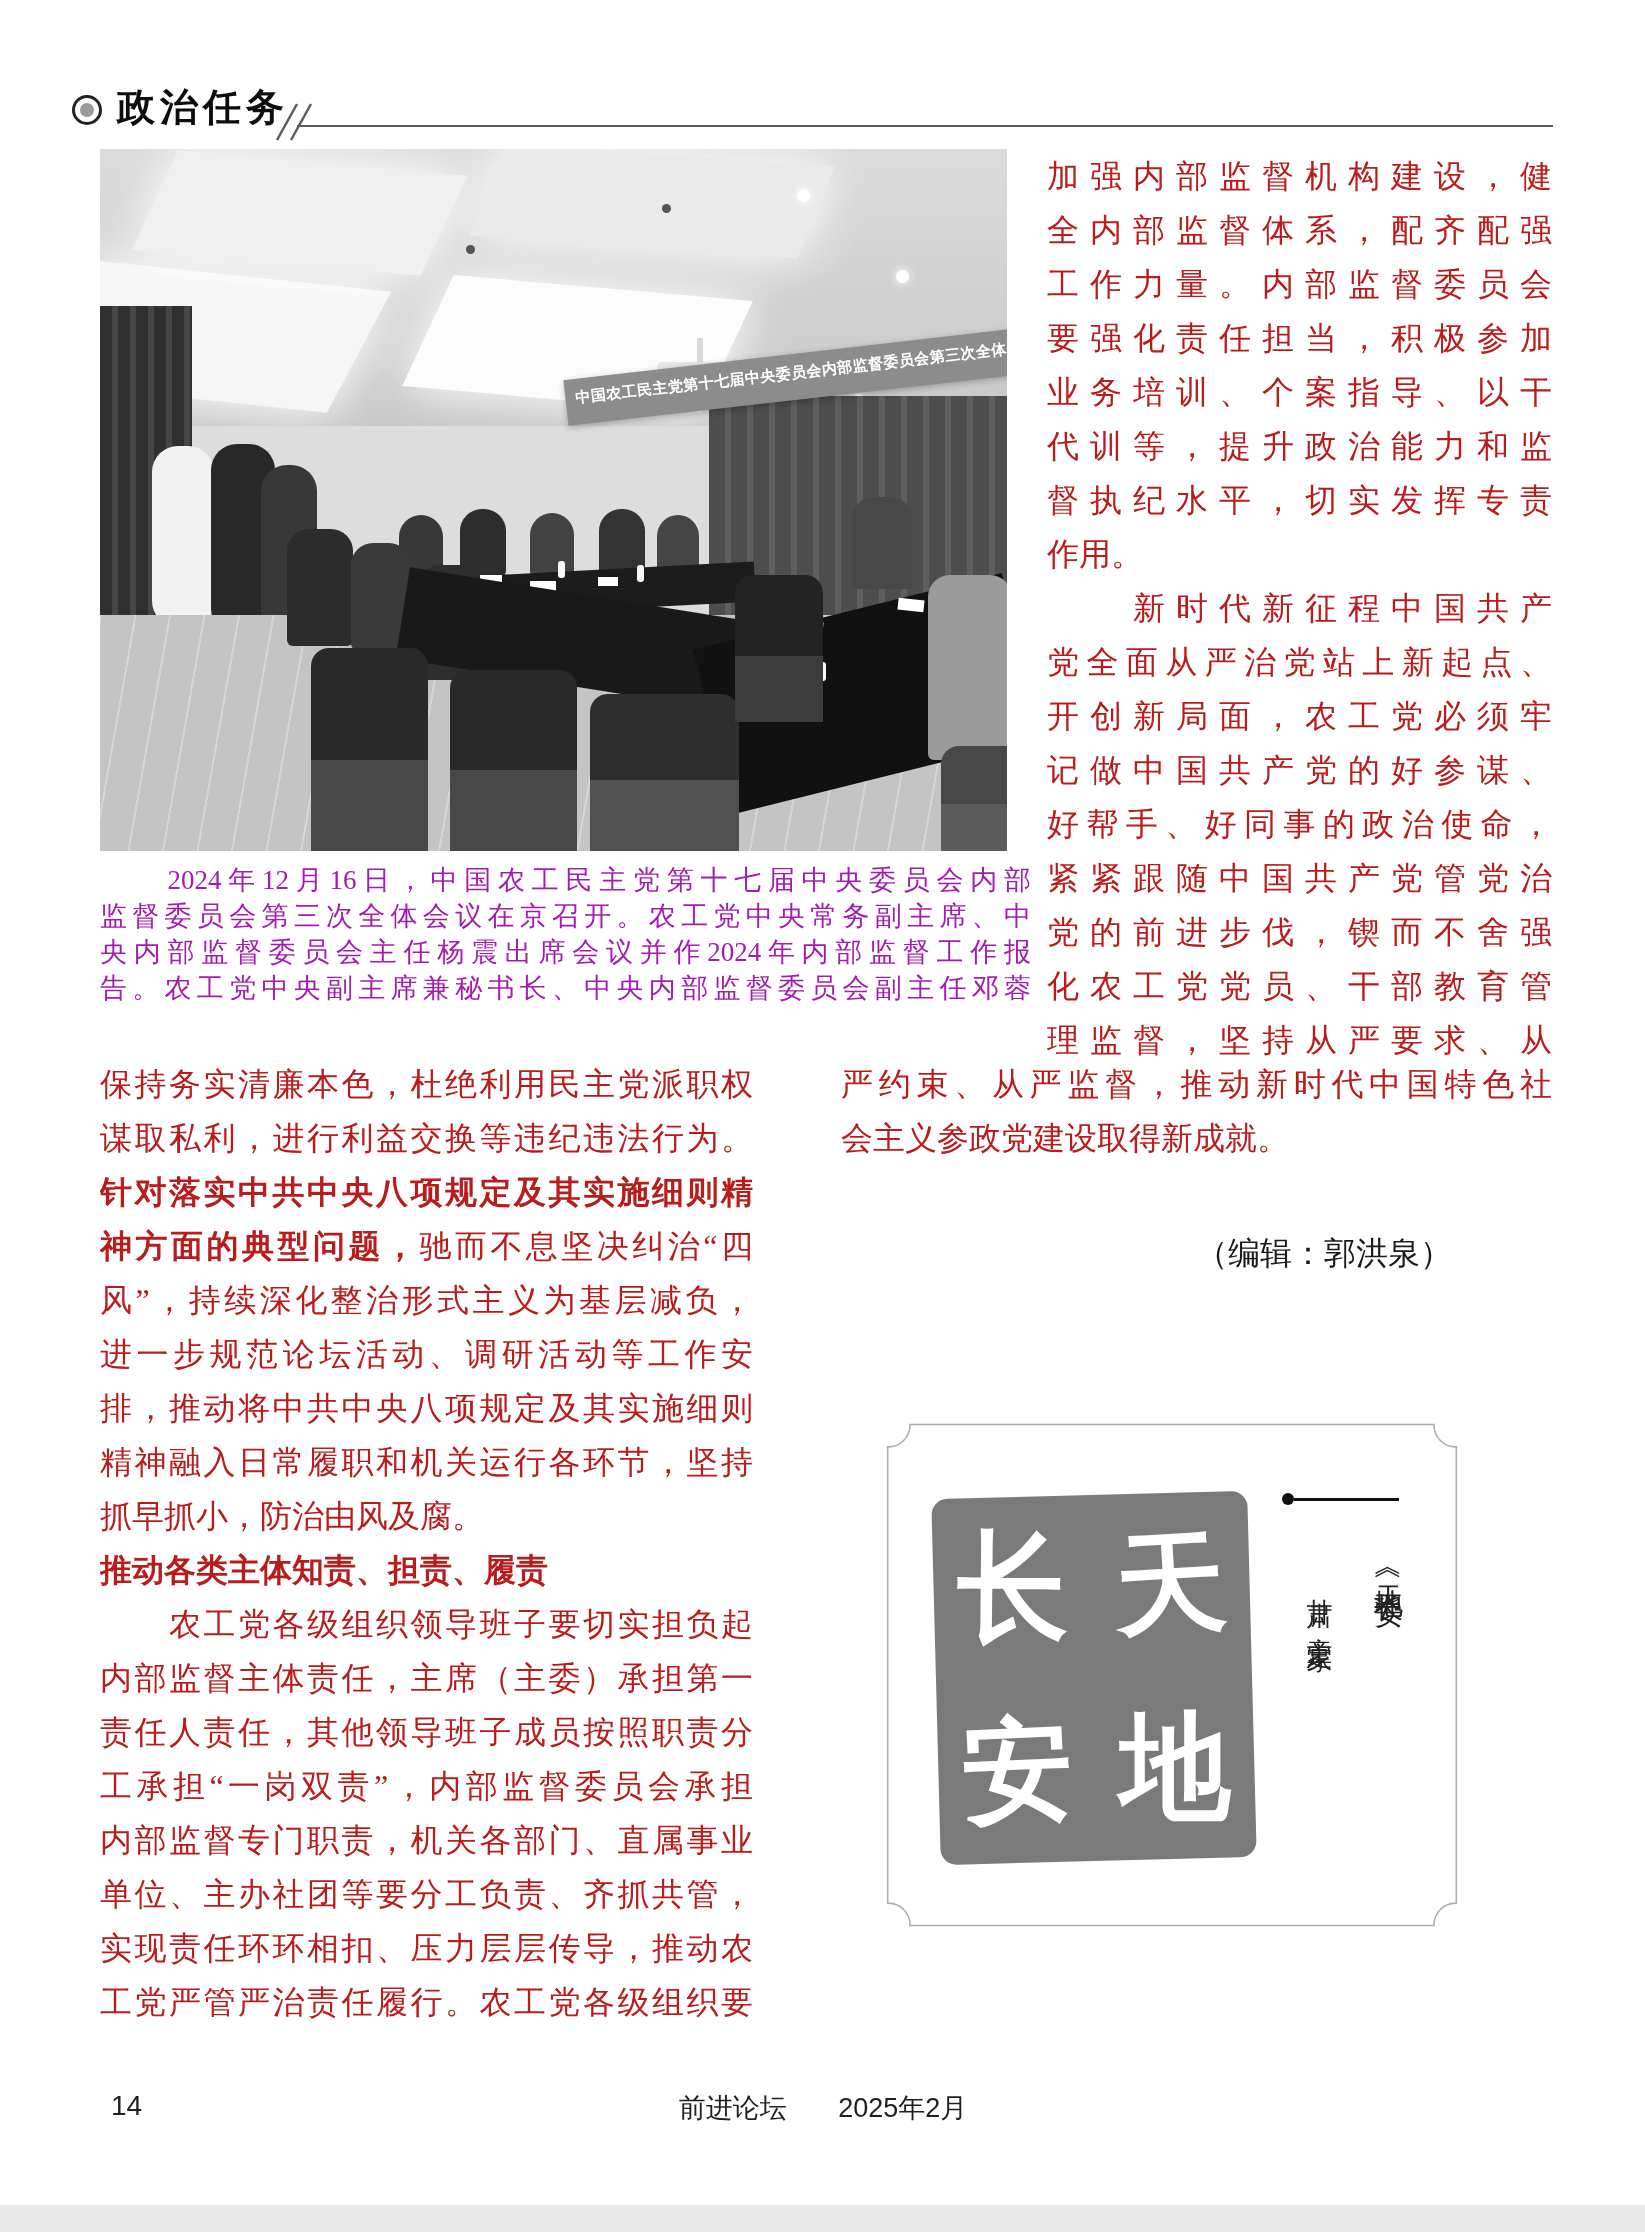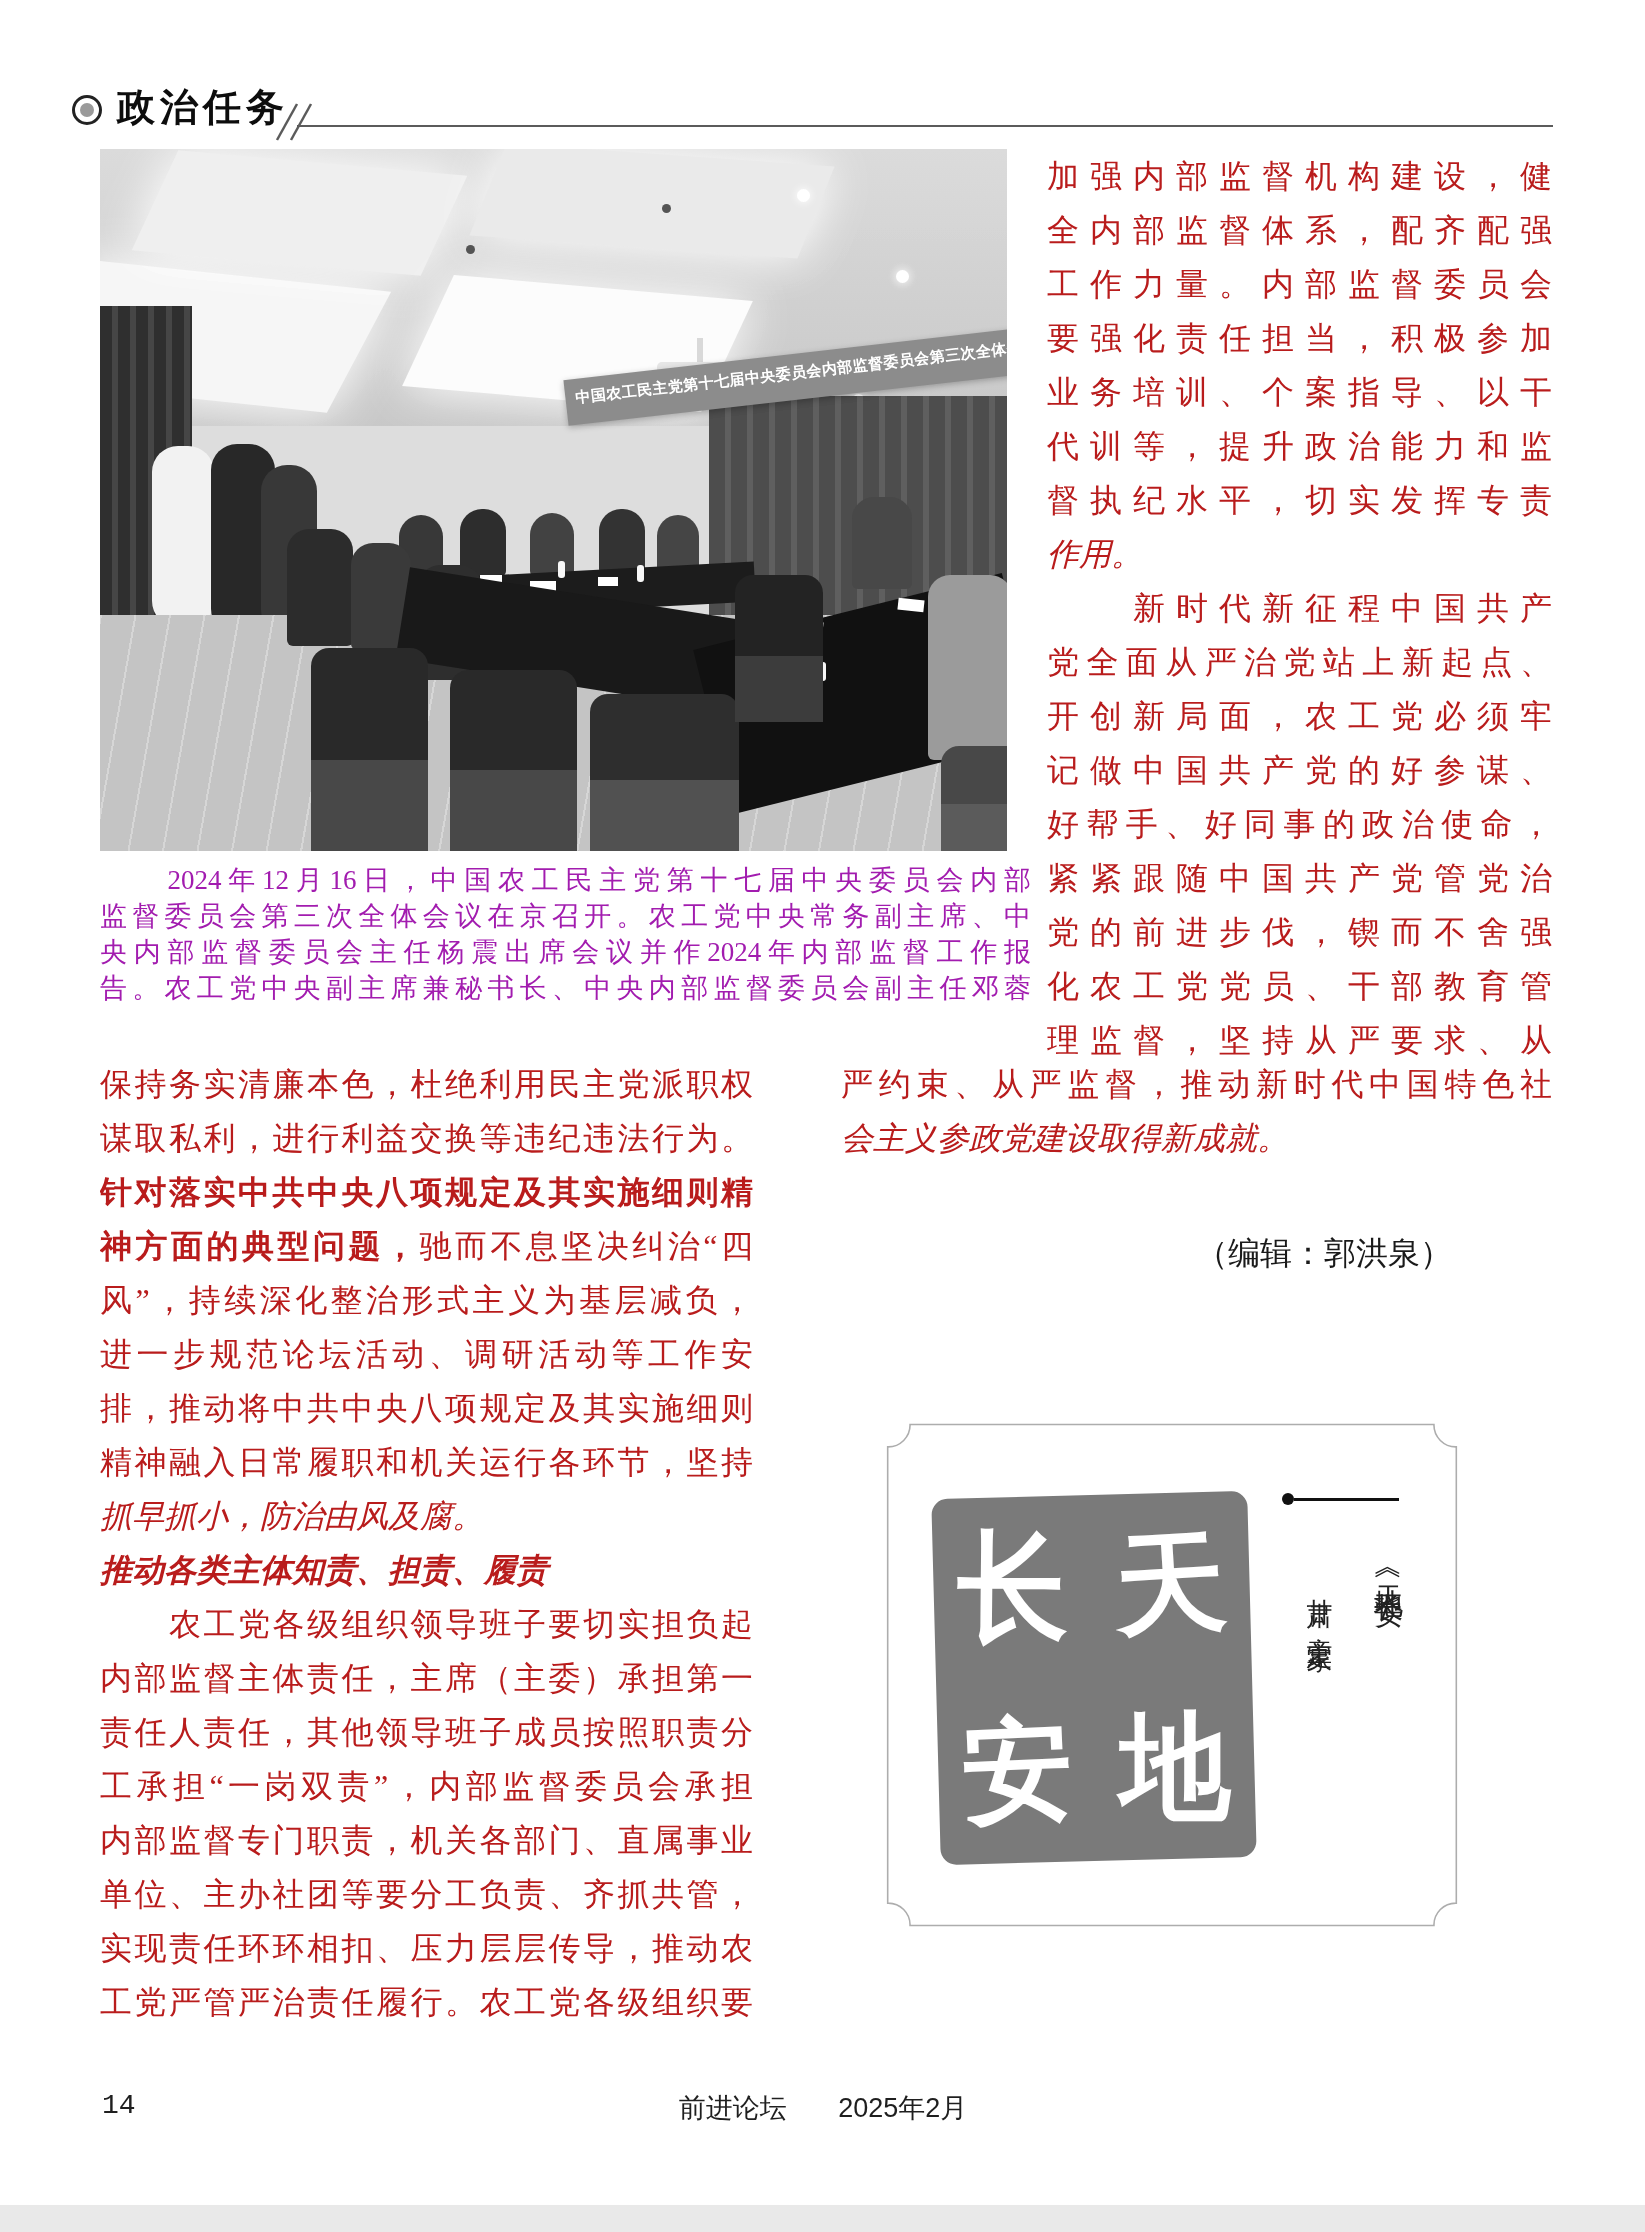--- a/index.html
+++ b/index.html
@@ -74,21 +74,21 @@
   .ch1{left:211px;top:499px;width:117px;height:203px;}
   .ch2{left:350px;top:521px;width:127px;height:181px;}
   .ch3{left:490px;top:545px;width:149px;height:157px;background:linear-gradient(180deg,#303030 55%,#525252 55%);}
   .ch4{left:635px;top:426px;width:88px;height:147px;background:linear-gradient(180deg,#262626 55%,#3e3e3e 55%);}
   .ch5{left:841px;top:597px;width:85px;height:105px;background:linear-gradient(180deg,#4a4a4a 55%,#5c5c5c 55%);}
 
   
   .col{position:absolute;font-size:32px;color:#b91c1c;}
   .col .tl{height:var(--lh);line-height:var(--lh);overflow:hidden;
            text-align:justify;text-align-last:justify;text-justify:inter-character;}
-  .col .tl.noj{text-align-last:left;font-style:italic;}
+  .col .tl.noj{text-align-last:left;}
   .caption{left:100px;top:862px;width:931px;--lh:36px;font-size:27px;color:#a21caf;}
   .colA{left:1047px;top:149px;width:505px;--lh:54px;}
   .colB{left:100px;top:1057px;width:653px;--lh:54px;}
   .colC{left:841px;top:1057px;width:711px;--lh:54px;}
   .editor{position:absolute;left:841px;top:1232px;width:611px;text-align:right;font-size:32px;color:#1a1a1a;}
 
   
   .artbox{position:absolute;left:886px;top:1423px;width:572px;height:504px;}
   .artbox svg.frame{position:absolute;left:0;top:0;}
   .seal{position:absolute;left:50px;top:72px;width:316px;height:366px;background:#7a7a7a;
@@ -104,21 +104,21 @@
   .dash b{width:12px;height:12px;border-radius:50%;background:#111;}
   .dash i{flex:1;height:3px;background:#111;}
   .vtext{position:absolute;writing-mode:vertical-rl;color:#222;letter-spacing:4px;}
   .art-title{left:483px;top:135px;font-size:29px;}
   .art-credit{left:416px;top:155px;font-size:26px;}
 
   
   .foot{position:absolute;left:0;right:0;top:2090px;text-align:center;
         font-family:"Liberation Sans","DejaVu Sans",sans-serif;font-size:27px;color:#1f1f1f;}
   .foot .issue{margin-left:44px;}
-  .pagenum{position:absolute;left:102px;top:2090px;font-family:Liberation Mono, monospace;
+  .pagenum{position:absolute;left:111px;top:2090px;font-family:Liberation Sans, sans-serif;
         font-size:28px;color:#1f1f1f;}
 </style>
 </head>
 <body>
 
 <div id="page">
 
   <div class="hdr-icon">
       <i></i>
     </div>

